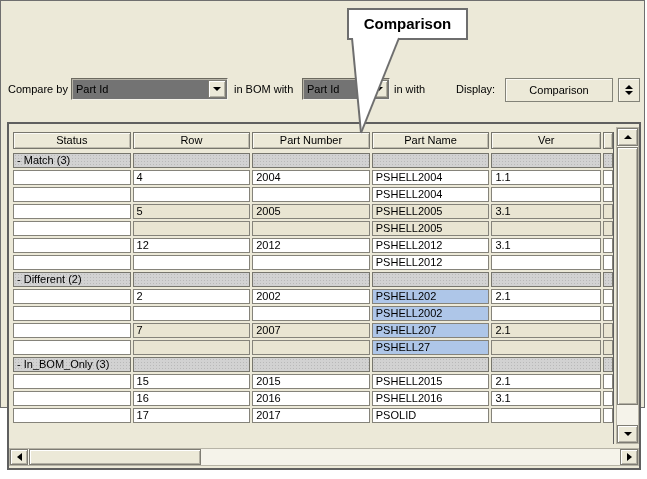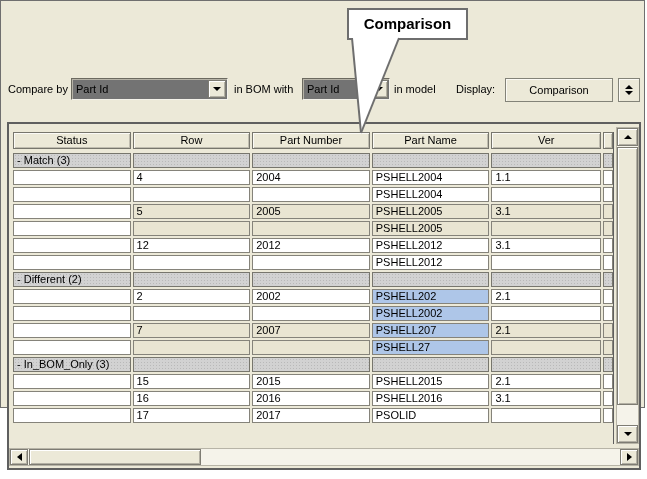--- a/index.html
+++ b/index.html
@@ -103,21 +103,21 @@
 
   <span class="tlabel" style="left:234px">in BOM with</span>
 
   <div class="combo" style="left:302px;width:88px">
     <span class="combo-value">Part Id</span>
     <span class="combo-btn">
       <span class="tri tri-down tri-sm"></span>
     </span>
   </div>
 
-  <span class="tlabel" style="left:394px">in model</span>
+  <span class="tlabel" style="left:394px">in with</span>
   <span class="tlabel" style="left:456px">Display:</span>
 
   <div class="display-box">Comparison</div>
   <div class="spinner">
     <span class="tri tri-up tri-sm"></span>
     <span class="tri tri-down tri-sm"></span>
   </div>
 
   <div class="grid-frame">
     <div class="viewport">

